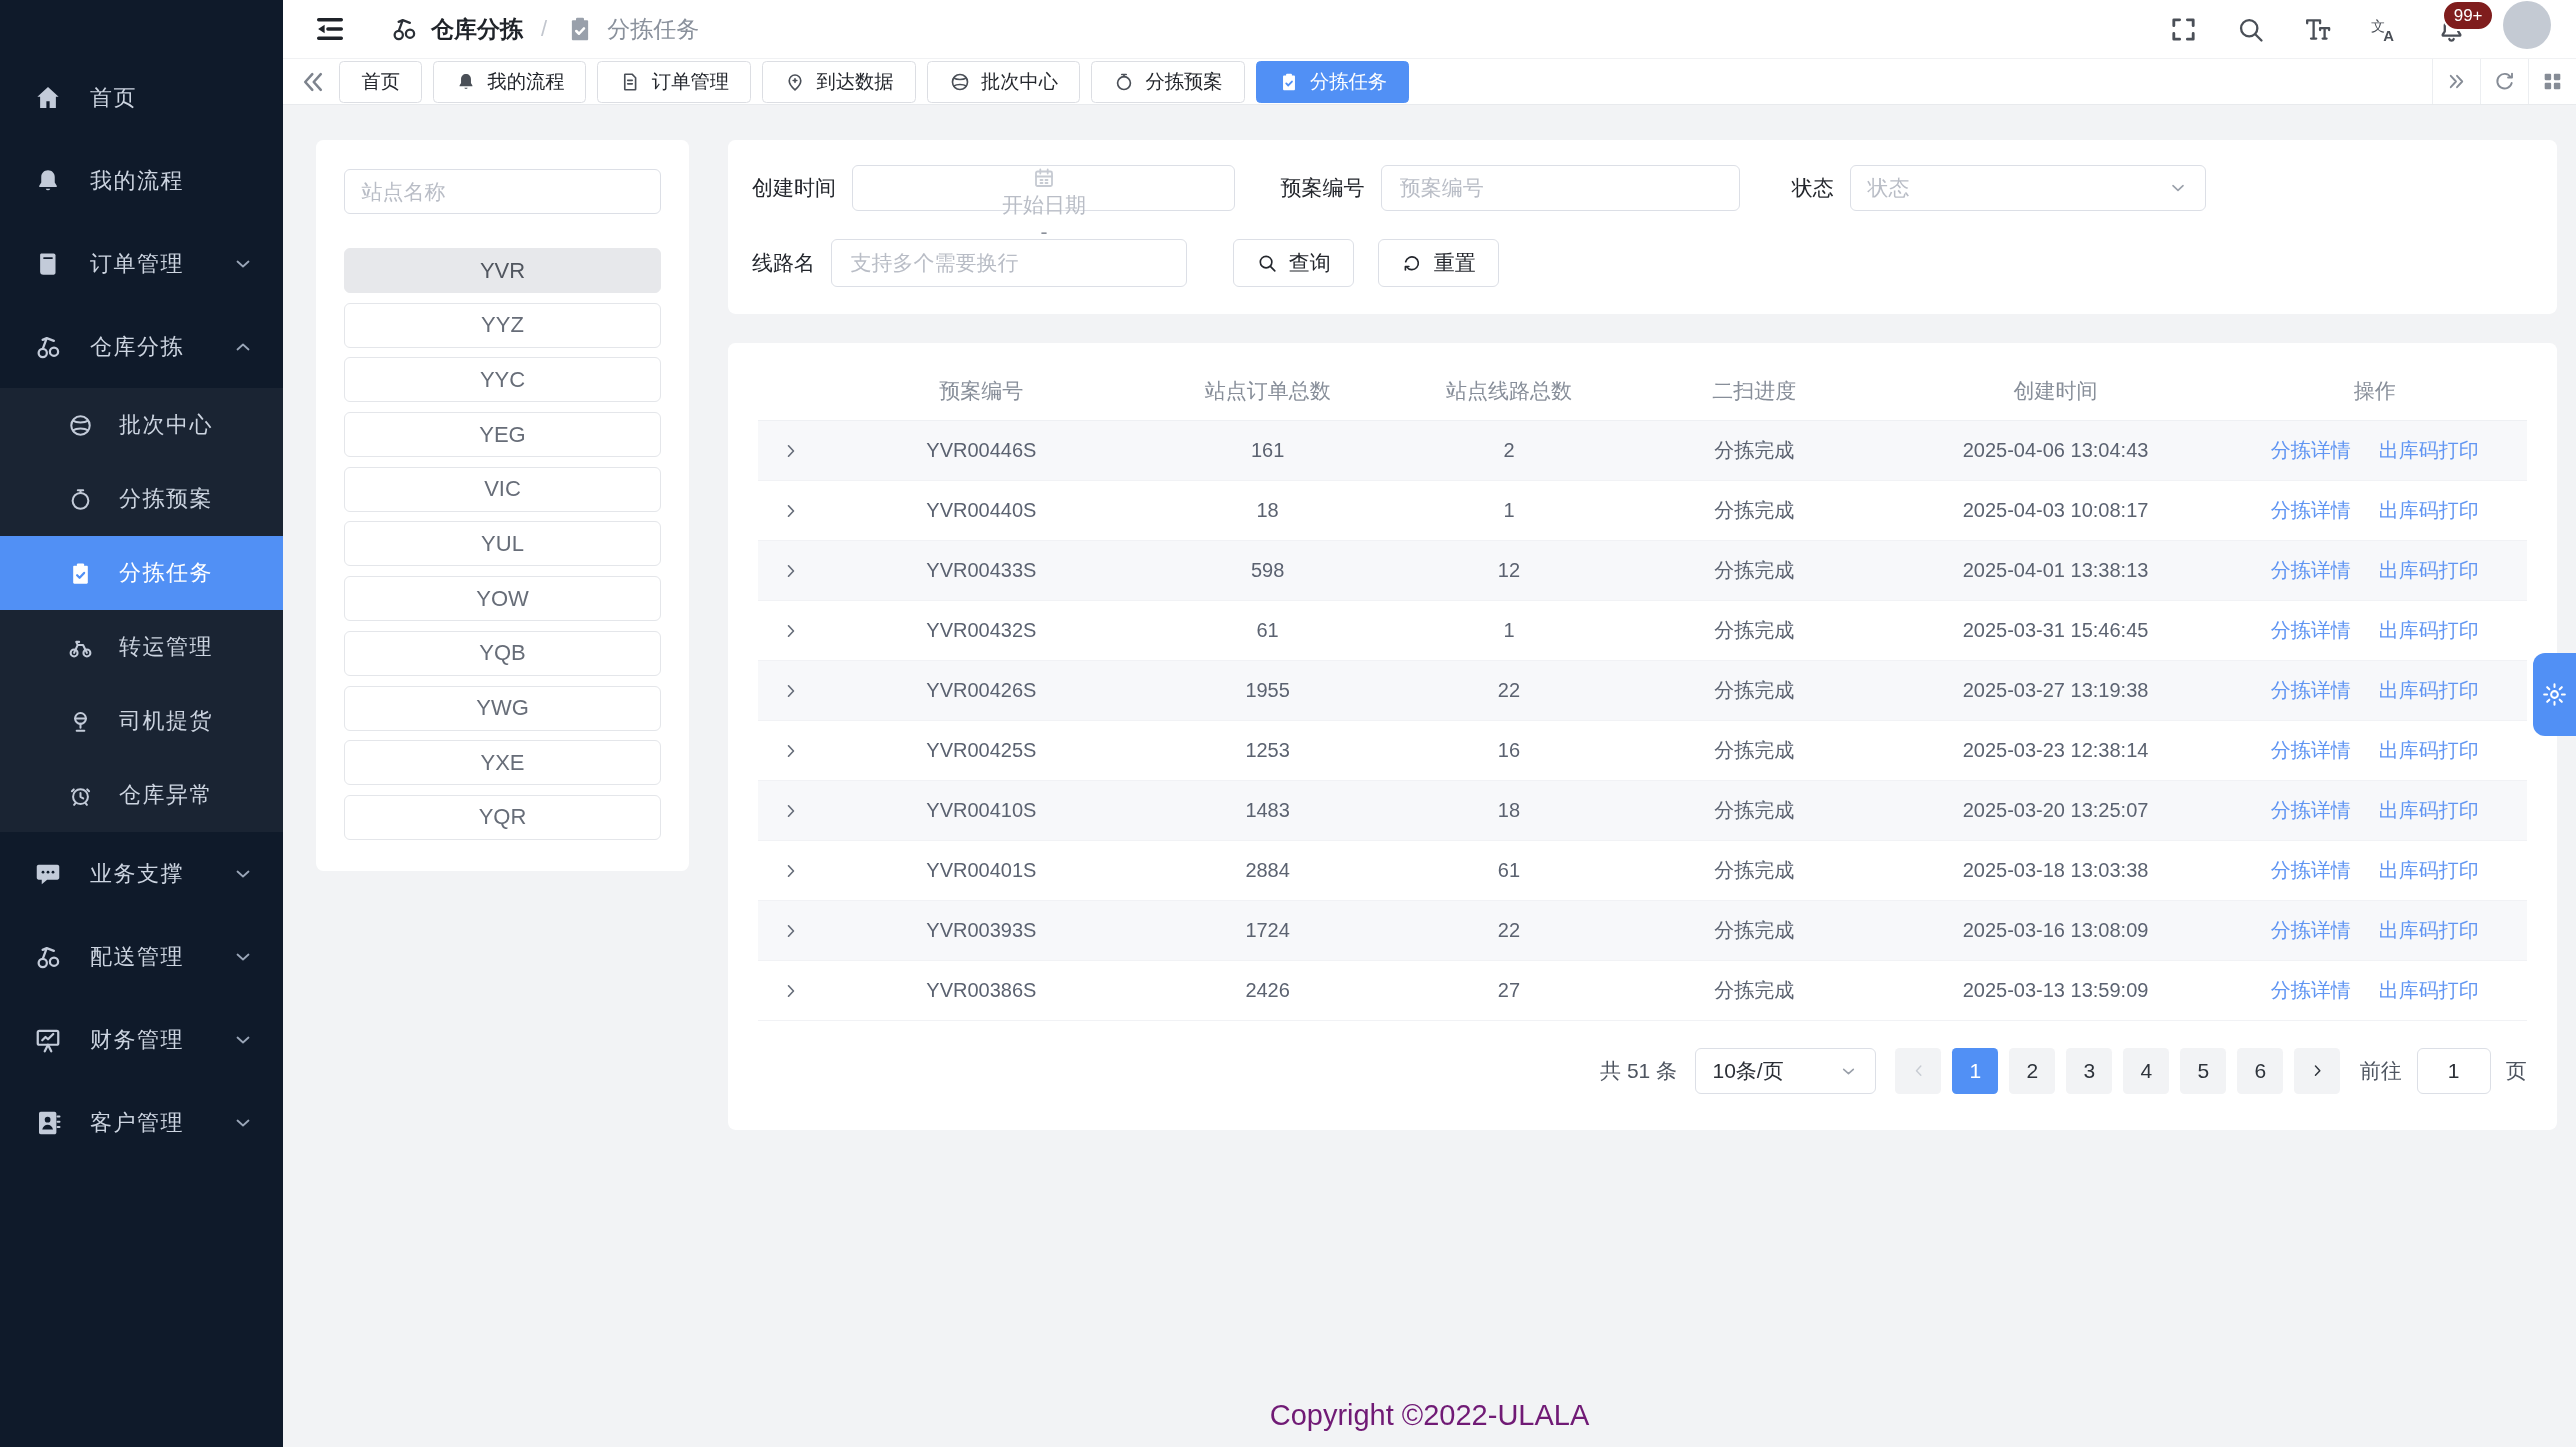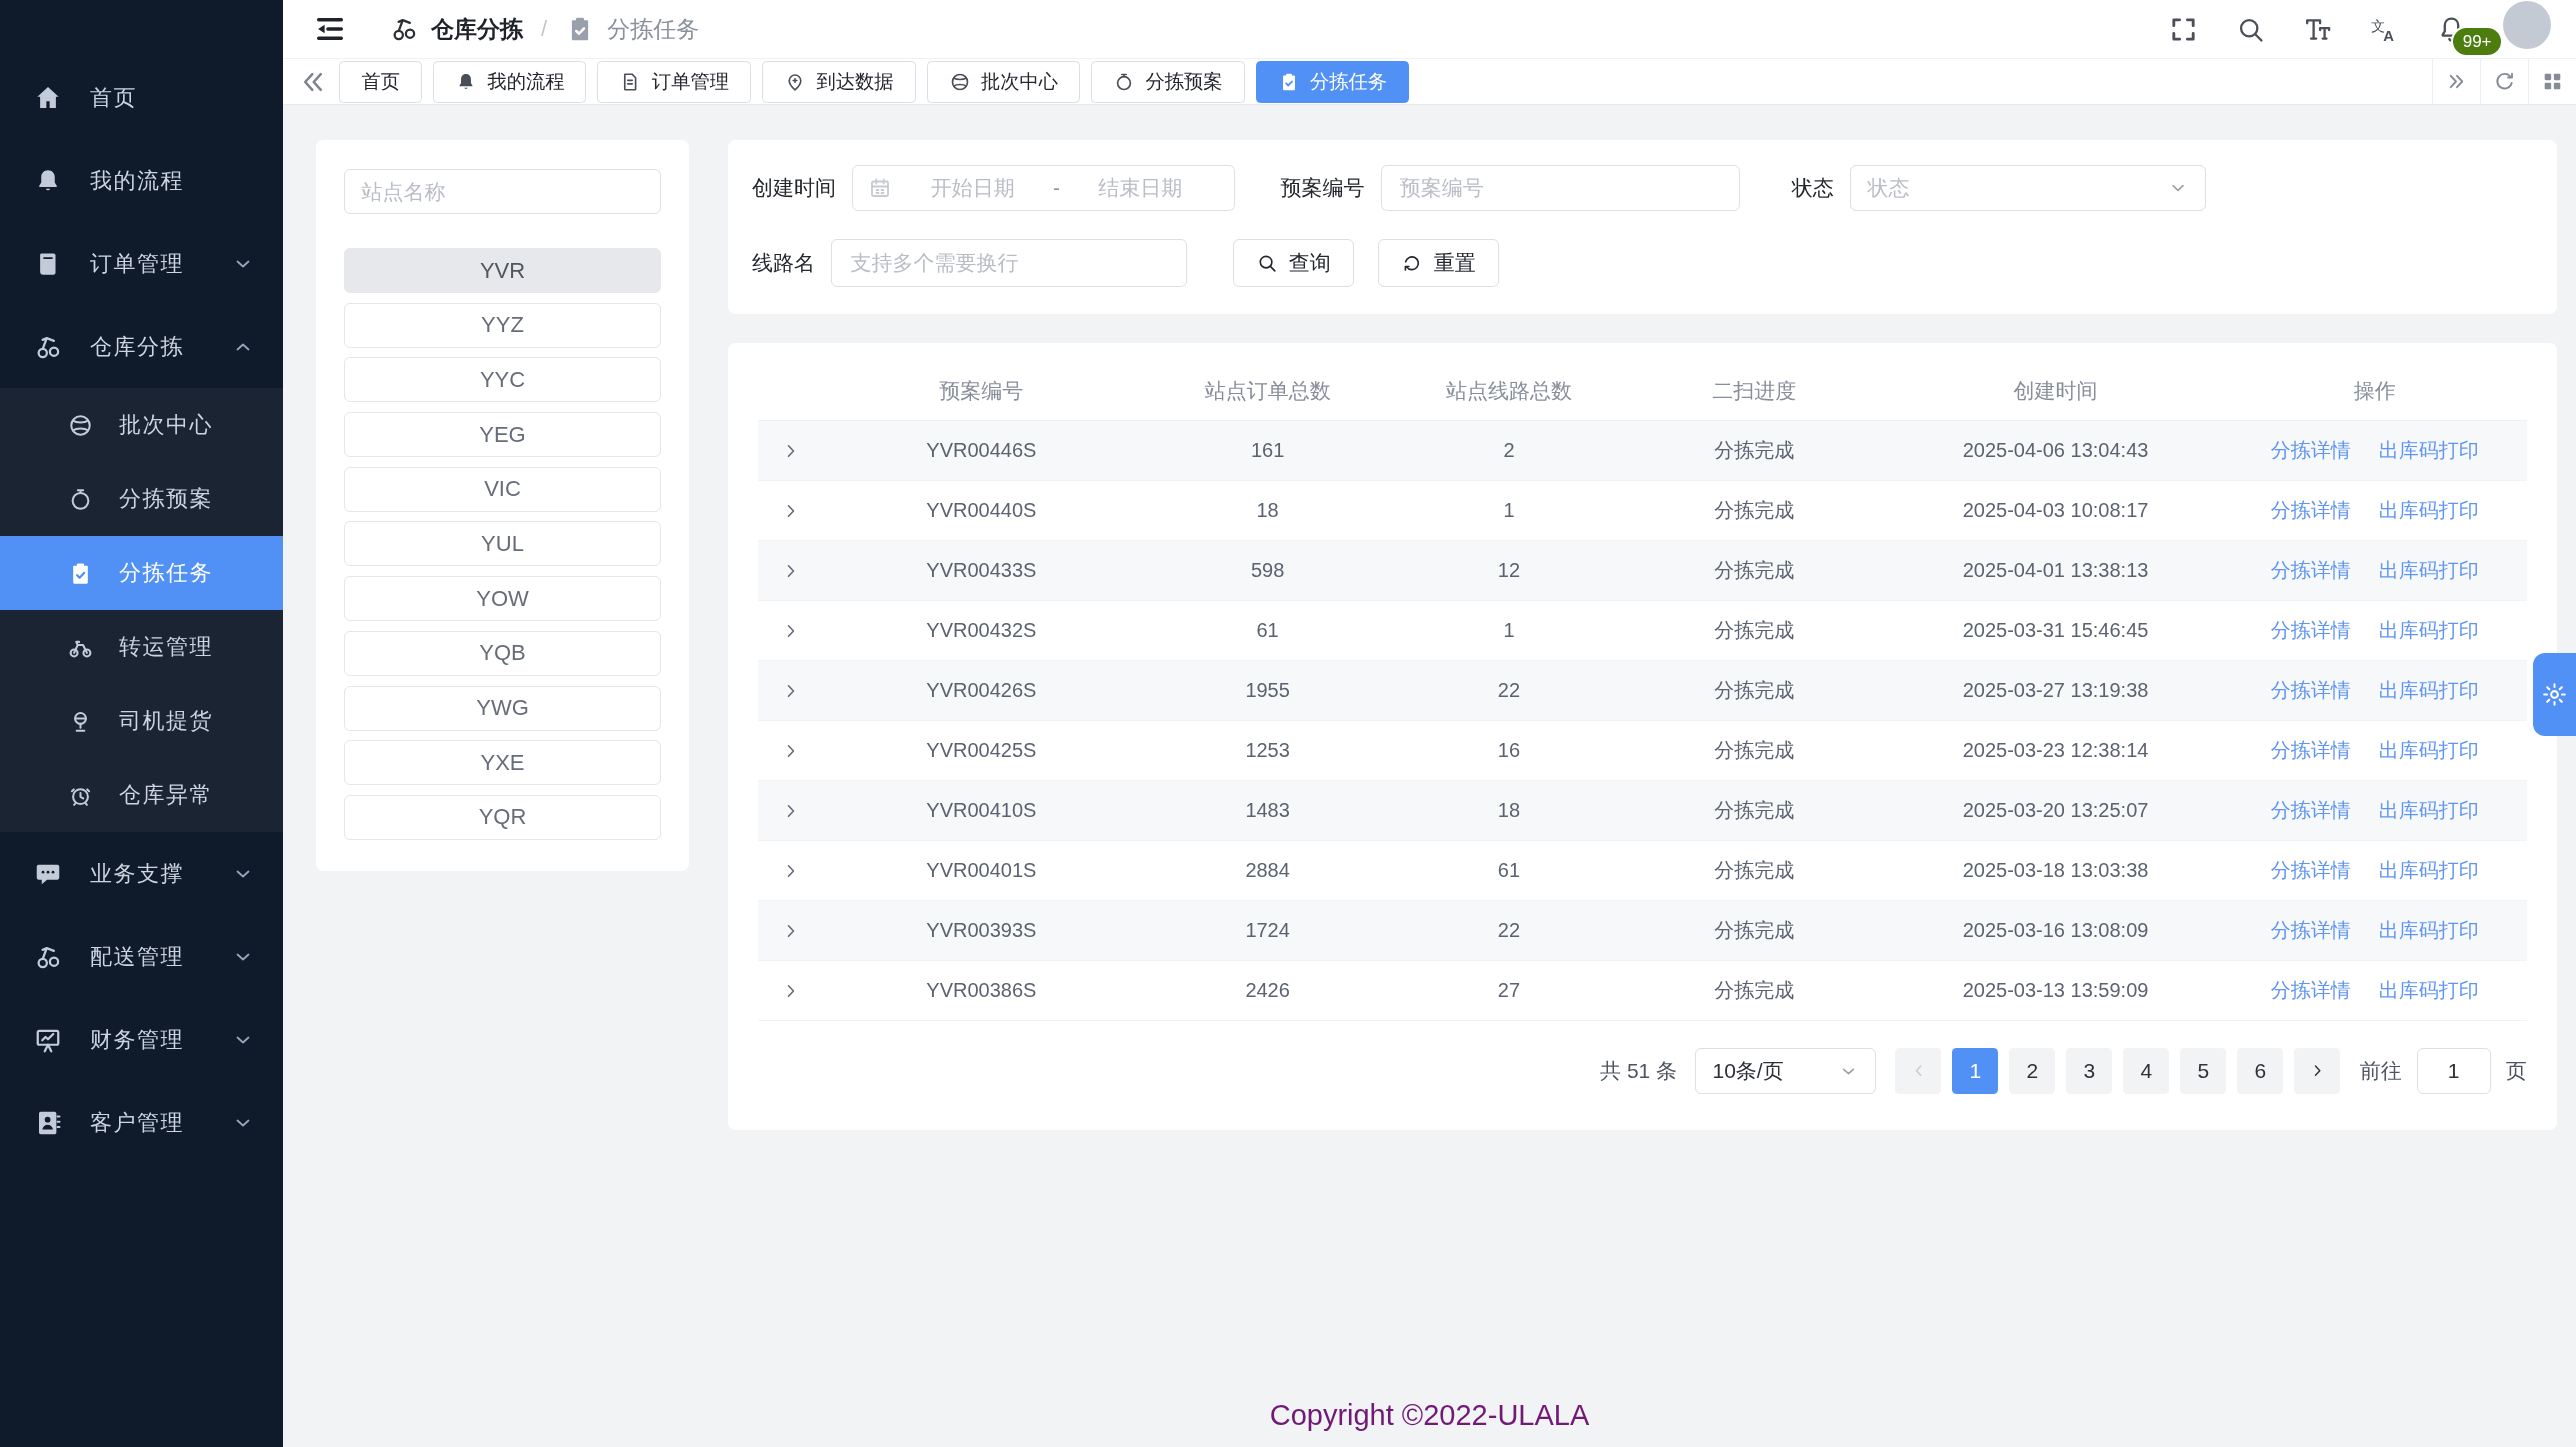--- a/index.html
+++ b/index.html
@@ -34,22 +34,22 @@
   .crumb-ico { width:30px; height:30px; color:#2a2f36; margin-right:12px; }
   .crumb-ico svg { width:100%; height:100%; }
   .crumb-ico.muted { color:#99a0ab; --chk:#fff; }
   .crumb-main { font-size:23px; font-weight:600; color:#1f2329; }
   .crumb-sep { font-size:22px; color:#c2c6ce; margin:0 18px; }
   .crumb-page { font-size:23px; font-weight:500; color:#8a919c; }
   .hdr-icons { margin-left:auto; display:flex; align-items:center; gap:36px; }
   .hicon { width:31px; height:31px; color:#4a4f57; cursor:pointer; position:relative; }
   .hicon svg { width:100%; height:100%; }
   .bell-wrap { position:relative; }
-  .badge { position:absolute; top:-13.4px; left:15px; background:#4d7c0f; color:#fff;
-    font-size:17px; line-height:1; padding:5.2px 9.7px; border-radius:743px; border:2.2px solid #fff;margin-top:26px; }
+  .badge { position:absolute; top:-13.4px; left:6px; background:#7f1d1d; color:#fff;
+    font-size:17px; line-height:1; padding:5.2px 9.7px; border-radius:743px; border:2.2px solid #fff; }
   .avatar { width:48px; height:48px; border-radius:50%; background:#c4cad3; margin-top:-9px; flex-shrink:0; }
 
   
   .tabbar { height:46px; background:#fff; border-bottom:0.7px solid #e8eaed; display:flex;
     align-items:center; padding-left:13.4px; flex-shrink:0; }
   .tab-nav { width:34px; height:34px; color:#7d838d; cursor:pointer; }
   .tab-nav svg { width:100%; height:100%; }
   .tabs { display:flex; gap:11px; margin-left:9px; align-items:center; }
   .tab { height:42px; padding:0 21px; border:0.7px solid #dcdee3; border-radius:4.5px; background:#fff;
     display:flex; align-items:center; gap:10.4px; font-size:19.3px; color:#23262c; cursor:pointer; white-space:nowrap; }
@@ -74,21 +74,21 @@
   .station { height:45px; border:0.7px solid #e4e6ea; border-radius:6px; background:#fff; font-size:22px;
     color:#676d78; display:flex; align-items:center; justify-content:center; cursor:pointer; }
   .station.selected { background:#e7e8eb; border-color:#e7e8eb; color:#51565f; }
 
   .right-col { flex:1; display:flex; flex-direction:column; min-width:0; }
   .filter-card { background:#fff; border-radius:7.4px; padding:24px 24px 27px; }
   .filter-row { display:flex; align-items:center; height:48px; }
   .filter-row + .filter-row { margin-top:27px; }
   .flabel { font-size:21px; color:#23262c; margin-right:16.4px; white-space:nowrap; }
   .date-range { width:383px; height:46px; border:0.7px solid #dcdfe6; border-radius:6px;
-    display:flex; align-items:center; padding:0 15px; gap:1px; }
+    display:flex; align-items:center; padding:0 15px; gap:1px;flex-direction:column; }
   .cal-ico { width:24px; height:24px; color:#c6cad2; flex-shrink:0; }
   .cal-ico svg { width:100%; height:100%; }
   .ph { color:#b9bdc6; font-size:21px; }
   .date-range .ph { flex:1; text-align:center; }
   .dash { color:#8a8f99; font-size:21px; }
   .gap1 { width:45px; } .gap2 { width:52px; } .gap3 { width:46px; } .gap4 { width:24.6px; }
   .tinput { height:46px; border:0.7px solid #dcdfe6; border-radius:6px; font-size:21px;
     padding:0 18px; color:#333; outline:none; }
   .tinput::placeholder { color:#b9bdc6; }
   .preset-input { width:359px; }

